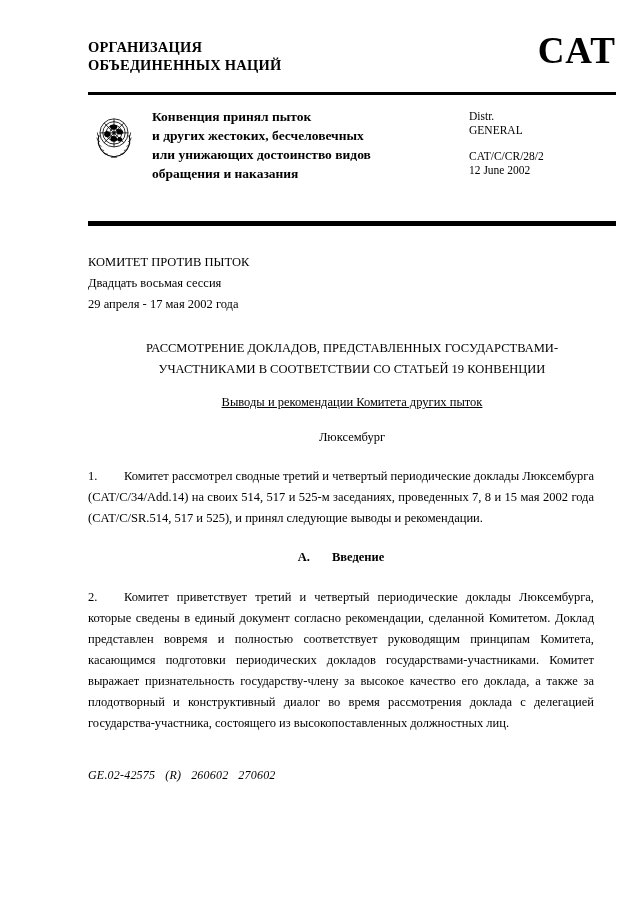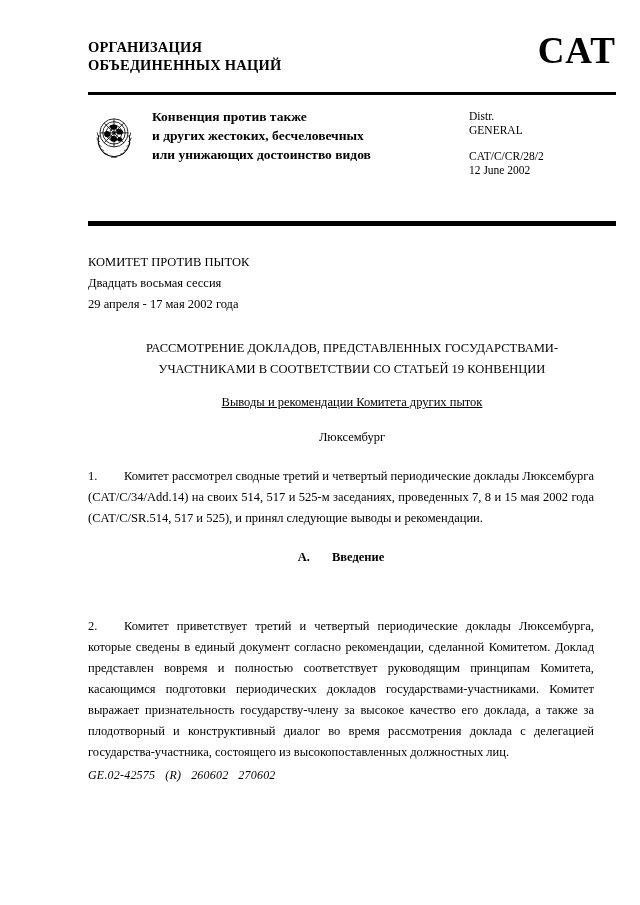--- a/index.html
+++ b/index.html
@@ -139,21 +139,21 @@
     width: 506px;
     font-size: 12.5px;
     line-height: 21px;
     text-align: justify;
   }
   .para .num {
     display: inline-block;
     width: 36px;
   }
   .para-1 { top: 466px; }
-  .para-2 { top: 616px; }
+  .para-2 { top: 587px; }
 
   .section-head {
     position: absolute;
     left: 88px;
     top: 550px;
     width: 506px;
     text-align: center;
     font-weight: bold;
     font-size: 12.5px;
   }
@@ -220,23 +220,24 @@
           <path d="M77 61 q6 -2 6 -8"></path>
           <path d="M74 70 q6 -1 7 -7"></path>
           <path d="M69 78 q6 0 8 -6"></path>
           <path d="M62 85 q6 1 9 -5"></path>
           <path d="M44 91 h12"></path>
         </g>
       </svg>
     </div>
 
     <div class="conv-title">
-      <div>Конвенция против также</div>
+      <div>Конвенция принял пыток</div>
       <div>и других жестоких, бесчеловечных</div>
       <div>или унижающих достоинство видов</div>
+      <div>обращения и наказания</div>
     </div>
 
     <div class="distr">
       <div class="grp">
         <div>Distr.</div>
         <div>GENERAL</div>
       </div>
       <div class="grp">
         <div>CAT/C/CR/28/2</div>
         <div>12 June 2002</div>

